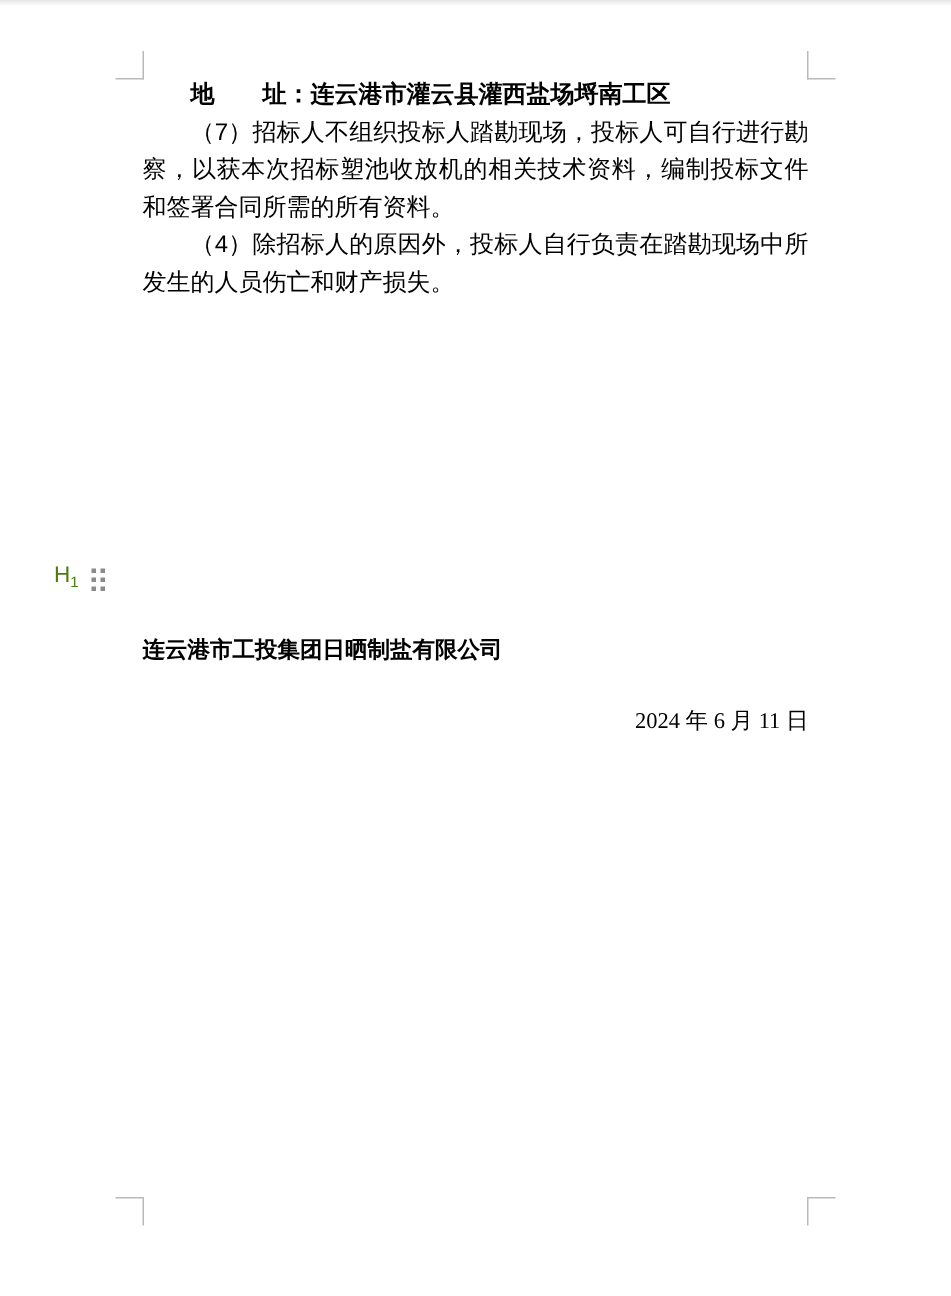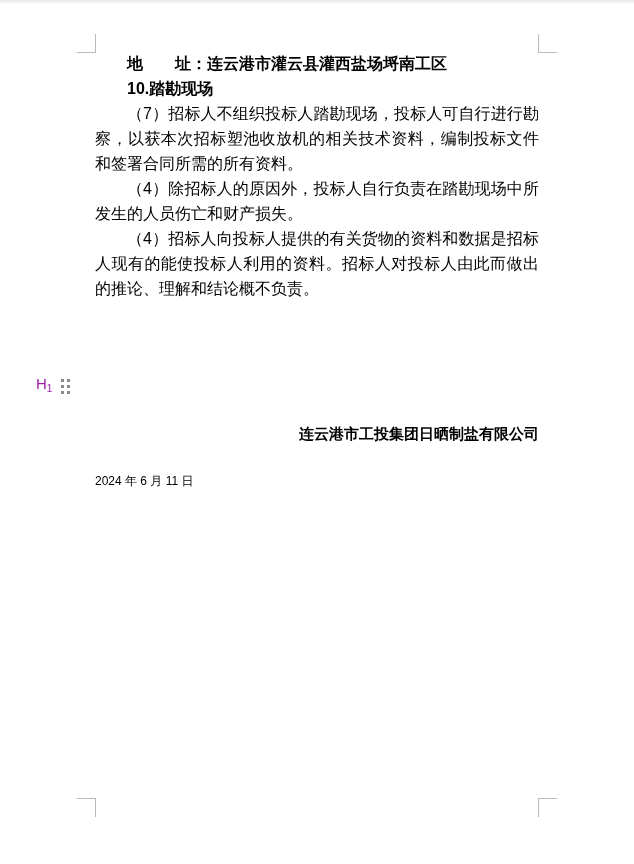--- a/index.html
+++ b/index.html
@@ -53,21 +53,21 @@
   .gutter {
     position: absolute;
     left: 36px;
     top: 376px;
     height: 20px;
     display: flex;
     align-items: center;
     gap: 9px;
   }
   .h1-badge {
-    color: #a21caf;
+    color: #4d7c0f;
     font-size: 15px;
     line-height: 20px;
     letter-spacing: 0;
   }
   .h1-badge sub {
     font-size: 10px;
     vertical-align: -3px;
   }
   .drag-dots {
     display: grid;
@@ -80,52 +80,51 @@
     width: 3px;
     height: 3px;
     background: #8a8a8a;
   }
 
   .signature {
     position: absolute;
     left: 95px;
     top: 421px;
     width: 444px;
-    text-align: right;
+    text-align: left;
     font-size: 15px;
     font-weight: bold;
     line-height: 25px;
   }
   .sig-date {
     position: absolute;
     left: 95px;
     top: 469px;
     width: 444px;
-    text-align: left;
-    font-size: 12px;
+    text-align: right;
+    font-size: 15px;
     line-height: 25px;
+    font-family: Liberation Serif, serif;
   }
 </style>
 </head>
 <body>
 
 <div>
   <div class="page-top-edge"></div>
 
   <div class="crop tl"></div>
   <div class="crop tr"></div>
   <div class="crop bl"></div>
   <div class="crop br"></div>
 
   <div class="content">
     <p class="bold">地　　址：连云港市灌云县灌西盐场埒南工区</p>
-    <p class="bold">10.踏勘现场</p>
     <p>（7）招标人不组织投标人踏勘现场，投标人可自行进行勘察，以获本次招标塑池收放机的相关技术资料，编制投标文件和签署合同所需的所有资料。</p>
     <p>（4）除招标人的原因外，投标人自行负责在踏勘现场中所发生的人员伤亡和财产损失。</p>
-    <p>（4）招标人向投标人提供的有关货物的资料和数据是招标人现有的能使投标人利用的资料。招标人对投标人由此而做出的推论、理解和结论概不负责。</p>
   </div>
 
   <div class="gutter">
     <span class="h1-badge"><span>H</span><sub>1</sub></span>
     <span class="drag-dots">
       <span></span>
         <span></span>
       <span></span>
         <span></span>
       <span></span>

